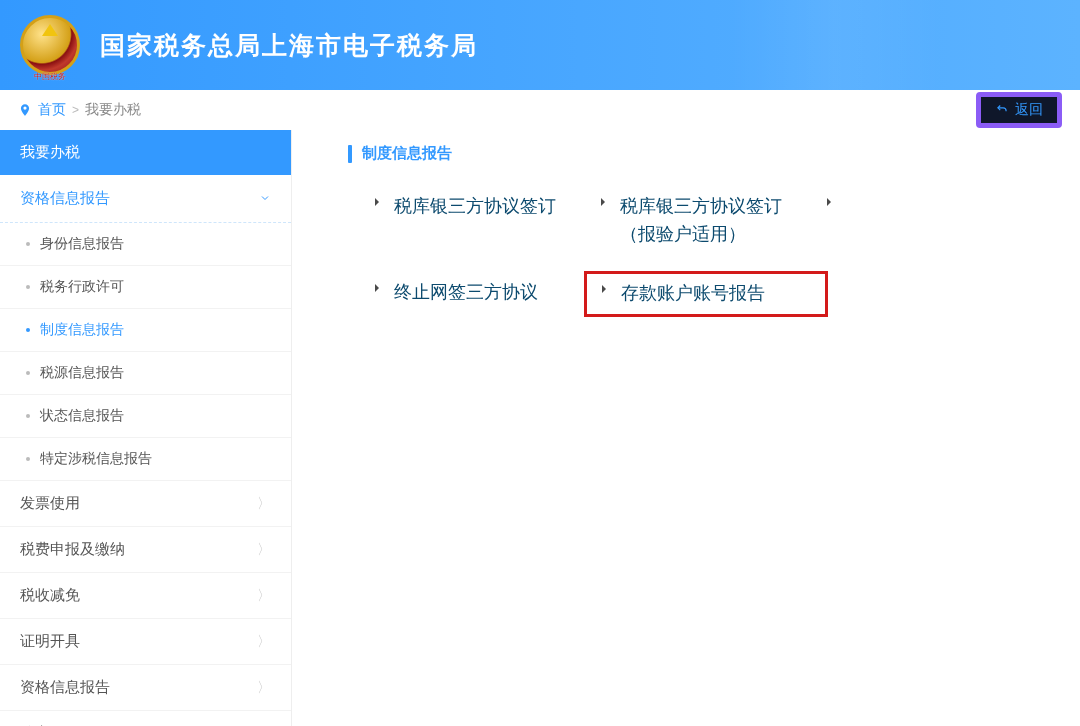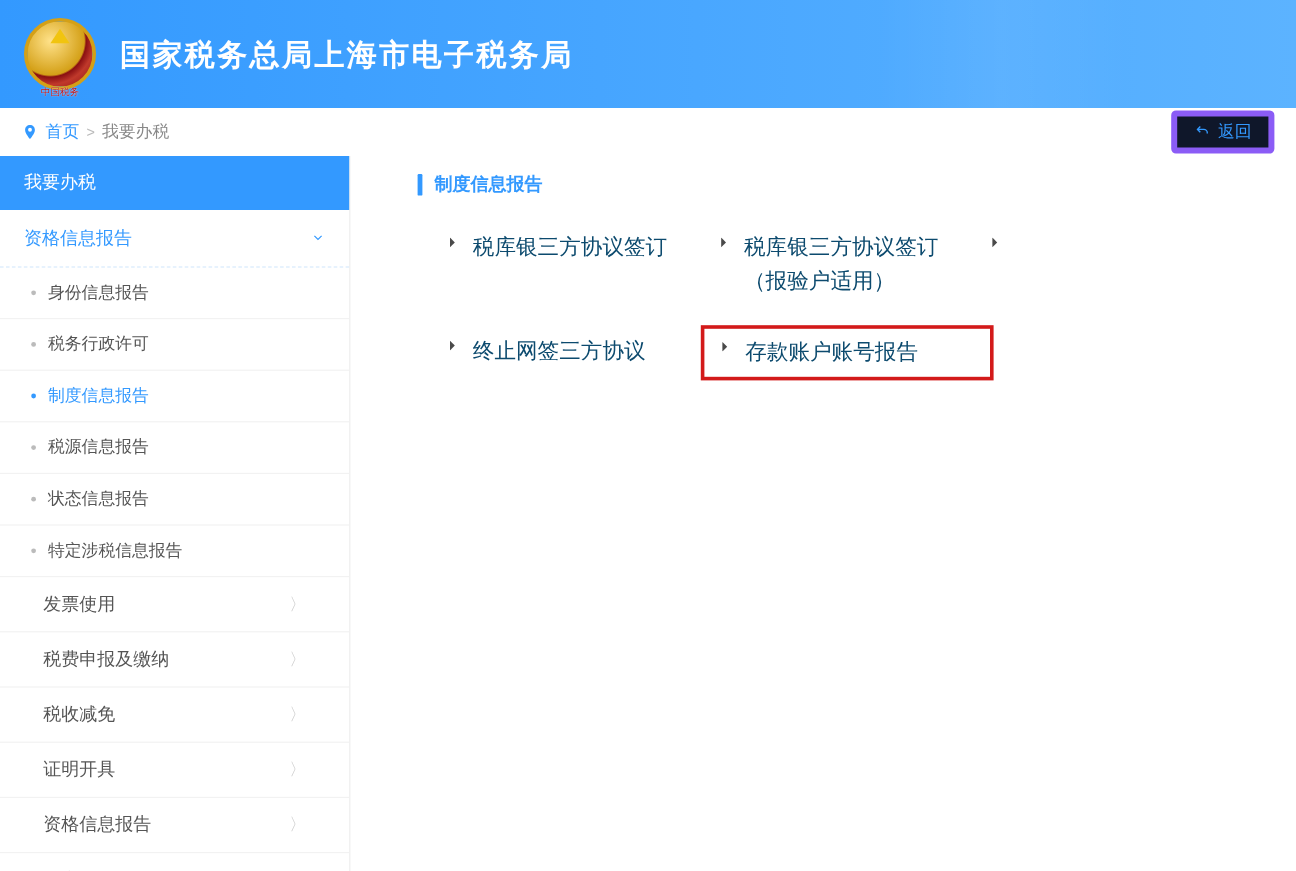--- a/index.html
+++ b/index.html
@@ -130,21 +130,21 @@
       content: "";
       position: absolute;
       left: 26px; top: 50%; transform: translateY(-50%);
       width: 4px; height: 4px; border-radius: 50%;
       background: #bbb;
     }
     .sub-list li.sel { color: #3399ff; }
     .sub-list li.sel::before { background: #3399ff; }
     .cat-list { list-style: none; }
     .cat-list li {
-      padding: 13px 36px;
+      padding: 13px 20px;
       font-size: 15px;
       color: #555;
       border-bottom: 1px solid #f2f2f2;
       display: flex;
       justify-content: space-between;
       align-items: center;
       cursor: pointer;
     }
     .cat-list li .ch { color: #ccc; font-size: 14px; }
     

